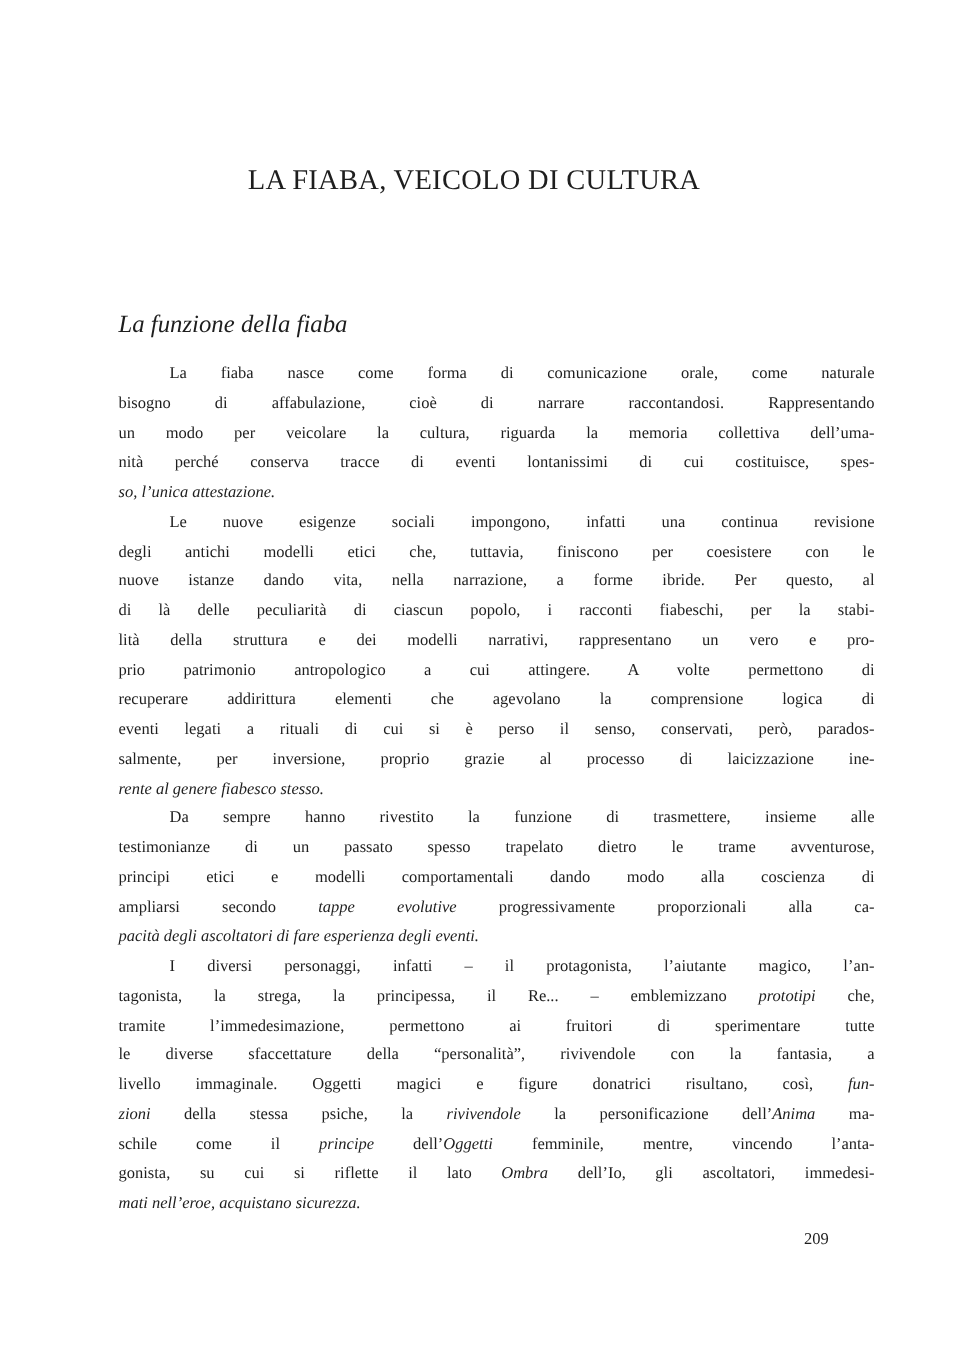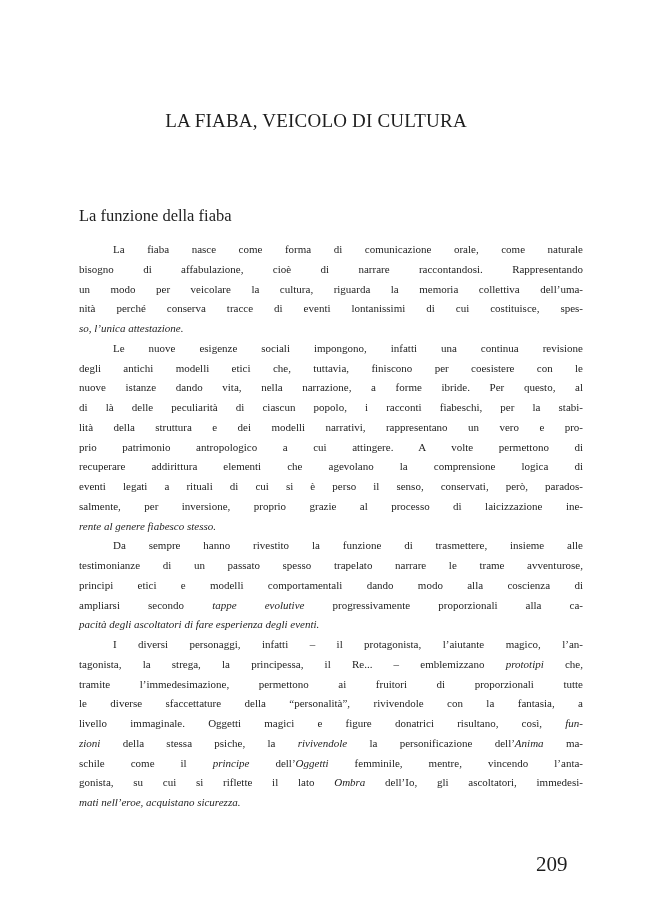--- a/index.html
+++ b/index.html
@@ -1,28 +1,28 @@
 <!DOCTYPE html>
 <html><head>
 <meta charset="utf-8">
 <style>
   html, body { margin:0; padding:0; background:#ffffff; }
   body { width:650px; height:910px; position:relative; overflow:hidden;
          font-family:"Liberation Serif", "DejaVu Serif", serif; color:#1e1e1e; }
   .page { position:absolute; left:0; top:0; width:650px; height:910px; }
   .title { position:absolute; top:110px; left:0; width:632px; text-align:center;
            font-size:19px; letter-spacing:0.2px; }
-  .subtitle { position:absolute; top:206px; left:79px; font-size:16.5px; }
+  .subtitle { position:absolute; top:206px; left:79px; font-style:italic; font-size:16.5px; }
   .body { position:absolute; top:240px; left:79px; width:504px; font-size:11px; }
   .line { height:19.75px; line-height:19.75px; white-space:nowrap; text-align:justify;
           text-align-last:justify; overflow:visible; }
   .line.last { text-align-last:left;font-style:italic; }
   .line.indent { padding-left:34px; }
   .line span.it { font-style:italic; }
-  .pagenum { position:absolute; top:820px; left:536px; font-size:21px;margin-top:32px; }
+  .pagenum { position:absolute; top:820px; left:536px; font-size:11px; }
 </style>
 </head>
 <body>
 
 <div class="page">
   <div class="title">LA FIABA, VEICOLO DI CULTURA</div>
   <div class="subtitle">La funzione della fiaba</div>
   <div class="body" id="body">
       <div>
         <div class="line indent">La fiaba nasce come forma di comunicazione orale, come naturale</div>
@@ -38,29 +38,29 @@
         <div class="line">di là delle peculiarità di ciascun popolo, i racconti fiabeschi, per la stabi-</div>
         <div class="line">lità della struttura e dei modelli narrativi, rappresentano un vero e pro-</div>
         <div class="line">prio patrimonio antropologico a cui attingere. A volte permettono di</div>
         <div class="line">recuperare addirittura elementi che agevolano la comprensione logica di</div>
         <div class="line">eventi legati a rituali di cui si è perso il senso, conservati, però, parados-</div>
         <div class="line">salmente, per inversione, proprio grazie al processo di laicizzazione ine-</div>
         <div class="line last">rente al genere fiabesco stesso.</div>
       </div>
       <div>
         <div class="line indent">Da sempre hanno rivestito la funzione di trasmettere, insieme alle</div>
-        <div class="line">testimonianze di un passato spesso trapelato narrare le trame avventurose,</div>
+        <div class="line">testimonianze di un passato spesso trapelato dietro le trame avventurose,</div>
         <div class="line">principi etici e modelli comportamentali dando modo alla coscienza di</div>
         <div class="line">ampliarsi secondo <span class="it">tappe evolutive</span> progressivamente proporzionali alla ca-</div>
         <div class="line last">pacità degli ascoltatori di fare esperienza degli eventi.</div>
       </div>
       <div>
         <div class="line indent">I diversi personaggi, infatti – il protagonista, l’aiutante magico, l’an-</div>
         <div class="line">tagonista, la strega, la principessa, il Re... – emblemizzano <span class="it">prototipi</span> che,</div>
-        <div class="line">tramite l’immedesimazione, permettono ai fruitori di proporzionali tutte</div>
+        <div class="line">tramite l’immedesimazione, permettono ai fruitori di sperimentare tutte</div>
         <div class="line">le diverse sfaccettature della “personalità”, rivivendole con la fantasia, a</div>
         <div class="line">livello immaginale. Oggetti magici e figure donatrici risultano, così, <span class="it">fun-</span></div>
         <div class="line"><span class="it">zioni</span> della stessa psiche, la <span class="it">rivivendole</span> la personificazione dell’<span class="it">Anima</span> ma-</div>
         <div class="line">schile come il <span class="it">principe</span> dell’<span class="it">Oggetti</span> femminile, mentre, vincendo l’anta-</div>
         <div class="line">gonista, su cui si riflette il lato <span class="it">Ombra</span> dell’Io, gli ascoltatori, immedesi-</div>
         <div class="line last">mati nell’eroe, acquistano sicurezza.</div>
       </div>
     </div>
   <div class="pagenum">209</div>
 </div>

